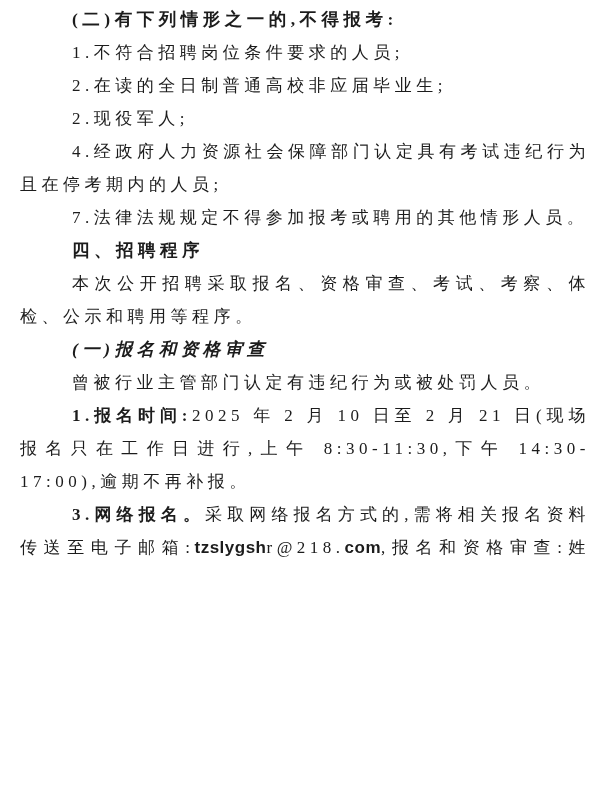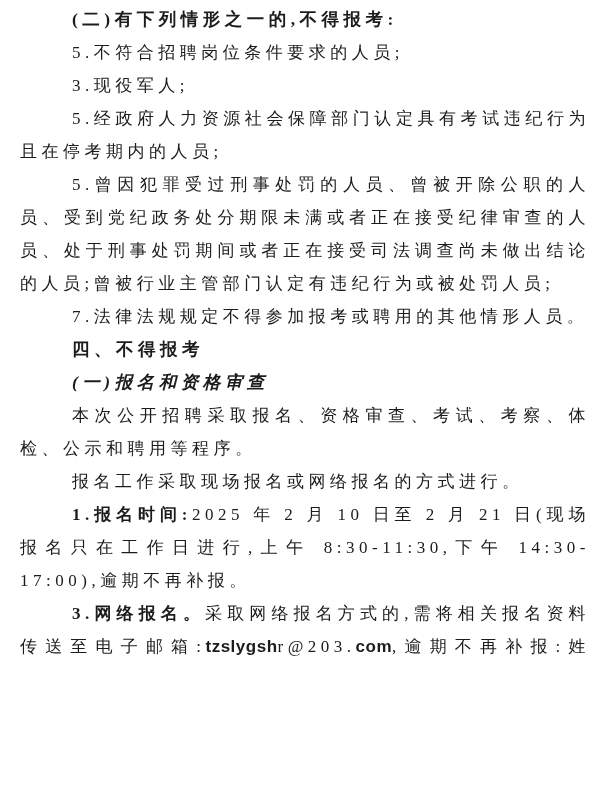--- a/index.html
+++ b/index.html
@@ -46,25 +46,25 @@
     letter-spacing: 0.5px;
     margin-top: 10px;
   }
 </style>
 </head>
 <body>
 
 <div class="page">
   <div>
       <p class="para bold-heading"><span class="seg-bold">(二)有下列情形之一的,不得报考:</span></p>
-      <p class="para"><span>5.不符合招聘岗位条件要求的人员;</span></p>
-      <p class="para"><span>3.现役军人;</span></p>
-      <p class="para"><span>5.经政府人力资源社会保障部门认定具有考试违纪行为且在停考期内的人员;</span></p>
-      <p class="para"><span>5.曾因犯罪受过刑事处罚的人员、曾被开除公职的人员、受到党纪政务处分期限未满或者正在接受纪律审查的人员、处于刑事处罚期间或者正在接受司法调查尚未做出结论的人员;曾被行业主管部门认定有违纪行为或被处罚人员;</span></p>
+      <p class="para"><span>1.不符合招聘岗位条件要求的人员;</span></p>
+      <p class="para"><span>2.在读的全日制普通高校非应届毕业生;</span></p>
+      <p class="para"><span>2.现役军人;</span></p>
+      <p class="para"><span>4.经政府人力资源社会保障部门认定具有考试违纪行为且在停考期内的人员;</span></p>
       <p class="para"><span>7.法律法规规定不得参加报考或聘用的其他情形人员。</span></p>
-      <p class="para bold-heading"><span class="seg-bold">四、不得报考</span></p>
+      <p class="para bold-heading"><span class="seg-bold">四、招聘程序</span></p>
+      <p class="para"><span>本次公开招聘采取报名、资格审查、考试、考察、体检、公示和聘用等程序。</span></p>
       <p class="para kaiti-heading"><span class="seg-bold seg-italic">(一)报名和资格审查</span></p>
-      <p class="para"><span>本次公开招聘采取报名、资格审查、考试、考察、体检、公示和聘用等程序。</span></p>
-      <p class="para"><span>报名工作采取现场报名或网络报名的方式进行。</span></p>
+      <p class="para"><span>曾被行业主管部门认定有违纪行为或被处罚人员。</span></p>
       <p class="para"><span class="seg-bold">1.报名时间:</span><span>2025 年 2 月 10 日至 2 月 21 日(现场报名只在工作日进行,上午 8:30-11:30,下午 14:30-17:00),逾期不再补报。</span></p>
-      <p class="para cut"><span class="seg-bold">3.网络报名。</span><span>采取网络报名方式的,需将相关报名资料传送至电子邮箱:</span><span class="seg-bold seg-sans">tzslygsh</span><span>r@203.</span><span class="seg-bold seg-sans">com</span><span>,逾期不再补报:姓</span></p>
+      <p class="para cut"><span class="seg-bold">3.网络报名。</span><span>采取网络报名方式的,需将相关报名资料传送至电子邮箱:</span><span class="seg-bold seg-sans">tzslygsh</span><span>r@218.</span><span class="seg-bold seg-sans">com</span><span>,报名和资格审查:姓</span></p>
     </div>
 </div>
 
 </body></html>

